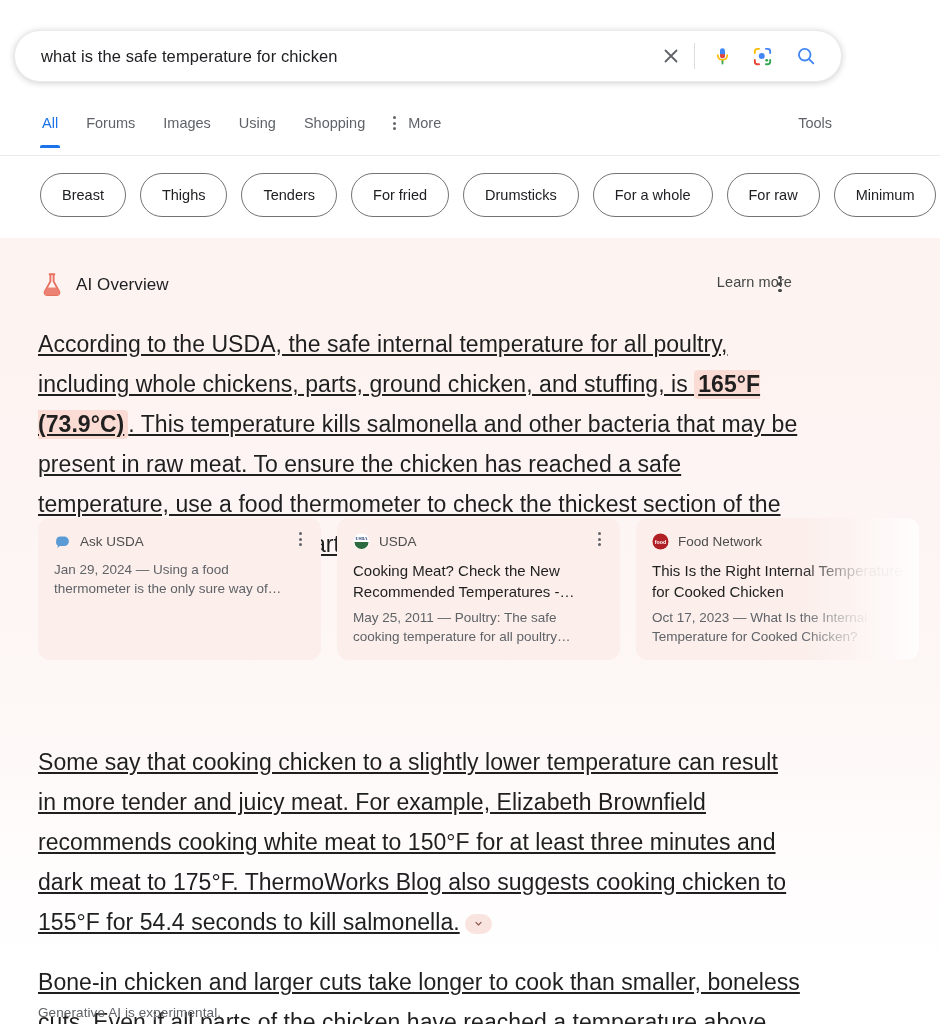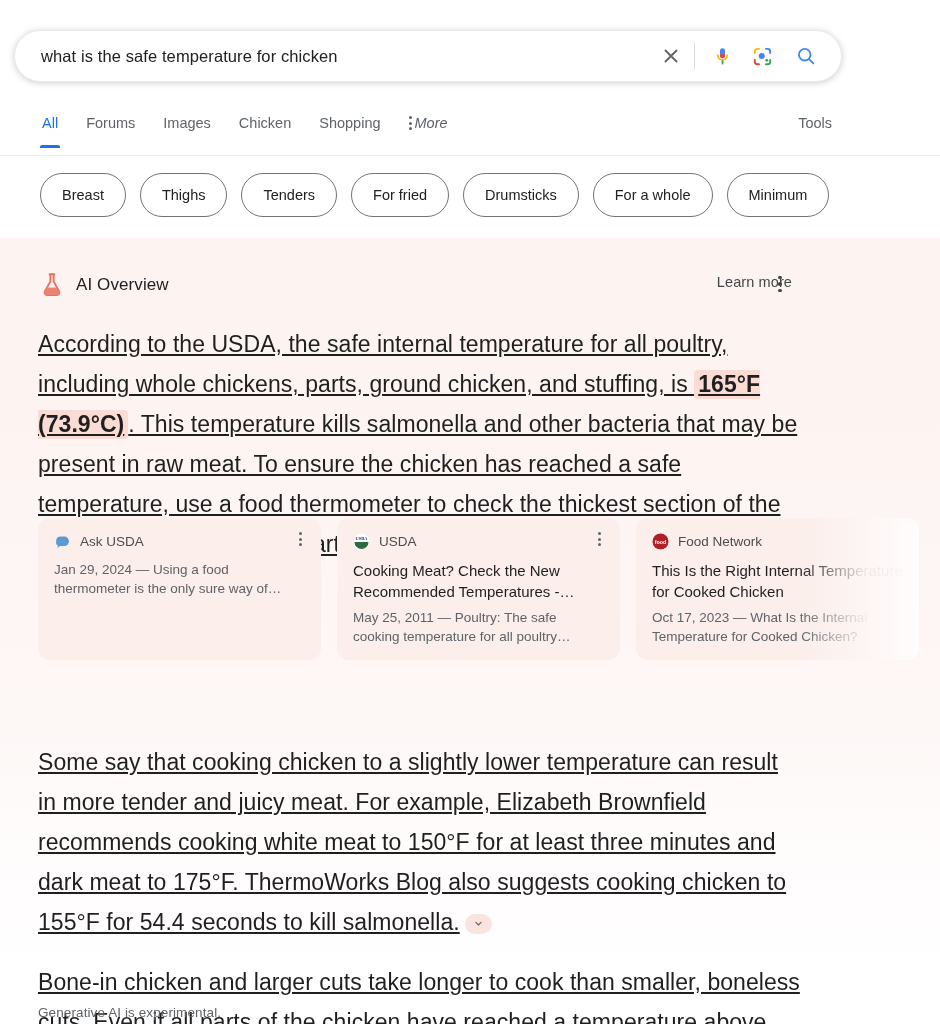--- a/index.html
+++ b/index.html
@@ -44,21 +44,21 @@
   .nav-inner { position:relative; display:flex; align-items:flex-start; height:44px; padding-left:42px;}
   .nav-item {
     font-size:14.5px; color:#5f6368; margin-right:28px;
     padding-top:3px; cursor:pointer; position:relative; white-space:nowrap;
   }
   .nav-item.active { color:#1a73e8; font-weight:400; }
   .nav-item.active:after {
     content:""; position:absolute; left:-2px; right:-2px; bottom:-17px;
     height:3px; background:#1a73e8; border-radius:2px 2px 0 0;
   }
-  .nav-more { display:flex; align-items:center; gap:3px; color:#5f6368; font-size:14.5px; padding-top:3px; cursor:pointer;font-style:italic;}
+  .nav-more { display:flex; align-items:center; gap:12px; color:#5f6368; font-size:14.5px; padding-top:3px; cursor:pointer;}
   .kebab-v { display:inline-flex; flex-direction:column; gap:2.5px; }
   .kebab-v i { display:block; width:3px; height:3px; border-radius:50%; background:#5f6368; }
   .nav-tools { position:absolute; right:108px; top:3px; font-size:14.5px; color:#5f6368; cursor:pointer;}
   .nav-rule { position:absolute; left:0; top:135px; width:940px; height:1px; background:#ebebeb;}
 
   
   .chips { position:absolute; left:0; top:152px; width:940px; height:46px; display:flex; align-items:center; padding-left:40px; gap:14px;}
   .chip {
     border:1px solid #737373; border-radius:22px;
     height:44px; display:flex; align-items:center; justify-content:center;
@@ -180,21 +180,21 @@
         </svg>
       </div>
     </div>
   </div>
 
   <div class="navbar">
     <div class="nav-inner">
       <div class="nav-item active"><span>All</span></div>
       <div class="nav-item"><span>Forums</span></div>
       <div class="nav-item"><span>Images</span></div>
-      <div class="nav-item"><span>Chicken</span></div>
+      <div class="nav-item"><span>Using</span></div>
       <div class="nav-item"><span>Shopping</span></div>
       <div class="nav-more">
         <span class="kebab-v">
             <i></i>
             <i></i>
             <i></i>
           </span>
         <span>More</span>
       </div>
       <div class="nav-tools">Tools</div>
@@ -202,20 +202,21 @@
   </div>
   <div class="nav-rule"></div>
 
   <div class="chips">
     <div class="chip">Breast</div>
     <div class="chip">Thighs</div>
     <div class="chip">Tenders</div>
     <div class="chip">For fried</div>
     <div class="chip">Drumsticks</div>
     <div class="chip">For a whole</div>
+    <div class="chip">For raw</div>
     <div class="chip">Minimum</div>
   </div>
 
   <div class="ai-panel">
 
     <div class="ai-header">
       <span class="flask-icon">
         <svg viewBox="0 0 24 26" width="24" height="26" aria-hidden="true">
           <path d="M9.6 2.2h4.8M10.4 2.2v7.2L4.9 19.4a2.4 2.4 0 0 0 2.1 3.6h10a2.4 2.4 0 0 0 2.1-3.6l-5.5-10V2.2" stroke="#e8705f" stroke-width="1.9" fill="none" stroke-linecap="round" stroke-linejoin="round"></path>
           <path d="M7.4 15.6h9.2l2.4 4.2a2 2 0 0 1-1.8 3.2H6.8a2 2 0 0 1-1.8-3.2z" fill="#ec8273"></path>

